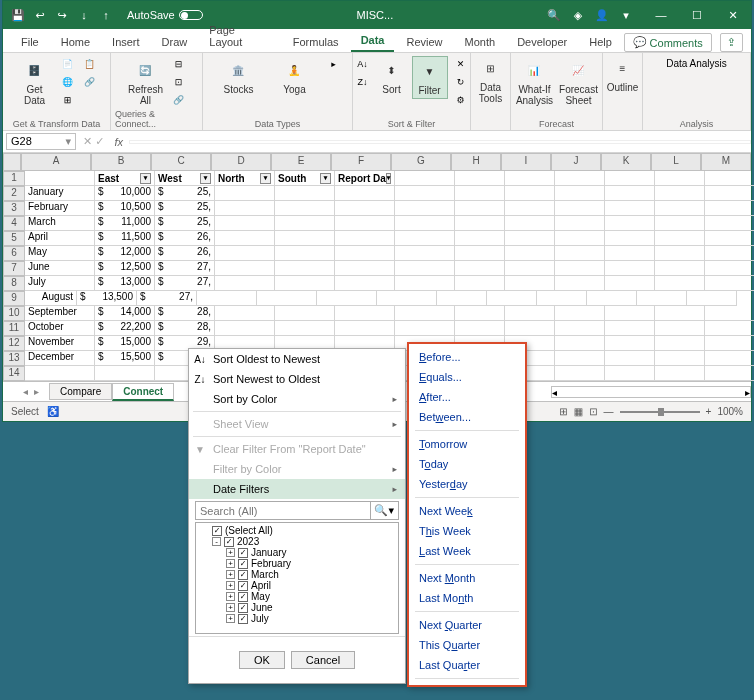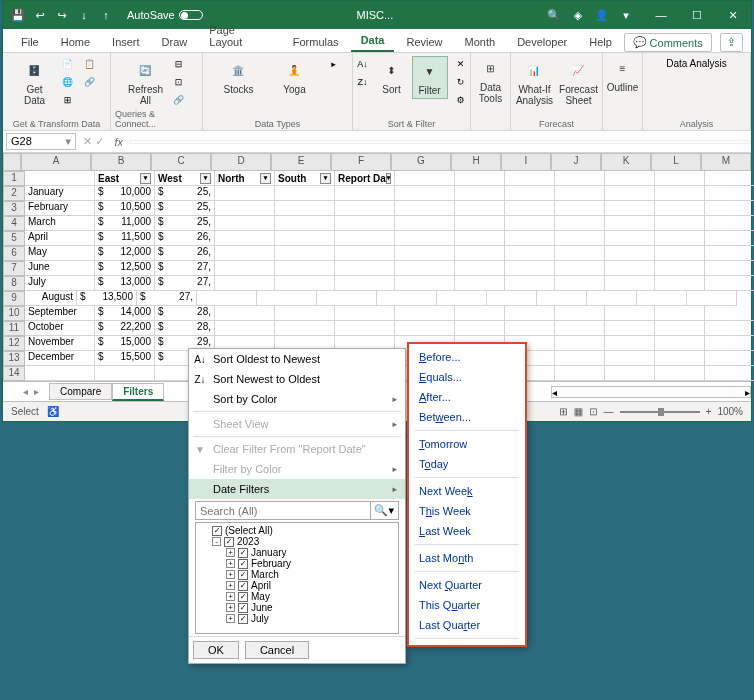--- a/index.html
+++ b/index.html
@@ -58,21 +58,21 @@
 .dd-item.hover { background: #d4e8dc; }
 .dd-item .dd-arrow { margin-left: auto; font-size: 9px; color: #666; }
 .dd-sep { height: 1px; background: #ddd; margin: 2px 4px; }
 .dd-icon-slot { position: absolute; left: 4px; width: 14px; text-align: center; font-size: 10px; }
 .search-row { display: flex; margin: 2px 6px; }
 .search-row input { flex: 1; border: 1px solid #aaa; padding: 2px 4px; font-size: 11px; }
 .tree { margin: 2px 6px; border: 1px solid #aaa; height: 112px; overflow: hidden; padding: 2px; font-size: 10px; }
 .tree-item { display: flex; align-items: center; gap: 3px; padding: 0px 0; }
 .tree-cb { width: 10px; height: 10px; border: 1px solid #666; font-size: 8px; display: flex; align-items: center; justify-content: center; }
 .tree-exp { width: 9px; height: 9px; border: 1px solid #888; font-size: 8px; display: flex; align-items: center; justify-content: center; }
-.dd-buttons { display: flex; justify-content: flex-start; gap: 6px; padding: 4px; border-top: 1px solid #ddd; }
+.dd-buttons { display: flex; justify-content: center; gap: 6px; padding: 14px; border-top: 1px solid #ddd; }
 .dd-btn { border: 1px solid #aaa; background: #f0f0f0; padding: 2px 14px; font-size: 11px; }
 
 .submenu { left: 404px; top: 189px; width: 120px; border: 2px solid #d94a2a; padding: 3px 0; }
 .sm-item { padding: 4px 10px; color: #003399; }
 .sm-item u { text-decoration: underline; }
 .sm-sep { height: 1px; background: #ddd; margin: 3px 6px; }
 </style>
 </head>
 <body>
 
@@ -658,40 +658,42 @@
     </div>
 
     <div class="dropdown submenu">
       <div class="sm-item"><u>B</u>efore...</div>
       <div class="sm-item"><u>E</u>quals...</div>
       <div class="sm-item"><u>A</u>fter...</div>
       <div class="sm-item">Bet<u>w</u>een...</div>
       <div class="sm-sep"></div>
       <div class="sm-item"><u>T</u>omorrow</div>
       <div class="sm-item">T<u>o</u>day</div>
+      <div class="sm-item">Yester<u>d</u>ay</div>
       <div class="sm-sep"></div>
       <div class="sm-item">Next Wee<u>k</u></div>
       <div class="sm-item">T<u>h</u>is Week</div>
       <div class="sm-item"><u>L</u>ast Week</div>
       <div class="sm-sep"></div>
+      <div class="sm-item">Next <u>M</u>onth</div>
       <div class="sm-item">Last Mo<u>n</u>th</div>
       <div class="sm-sep"></div>
       <div class="sm-item">Next <u>Q</u>uarter</div>
       <div class="sm-item">This Q<u>u</u>arter</div>
       <div class="sm-item">Last Qua<u>r</u>ter</div>
       <div class="sm-sep"></div>
 
     </div>
   </div>
 
   <div class="sheet-tabs">
     <span style="padding-right:6px;color:#888">◂</span>
     <span style="padding-right:10px;color:#888">▸</span>
     <div class="sheet-tab">Compare</div>
-    <div class="sheet-tab active">Filters</div>
+    <div class="sheet-tab active">Connect</div>
     <div style="flex:1"></div>
     <div style="width:200px;height:12px;border:1px solid #c0c0c0;position:relative">
         <span style="position:absolute;left:0">◂</span>
         <span style="position:absolute;right:0">▸</span>
       </div>
   </div>
 
   <div class="status-bar">
     <div><span>Select</span> &nbsp; <span>♿</span></div>
     <div class="zoom-ctl">

